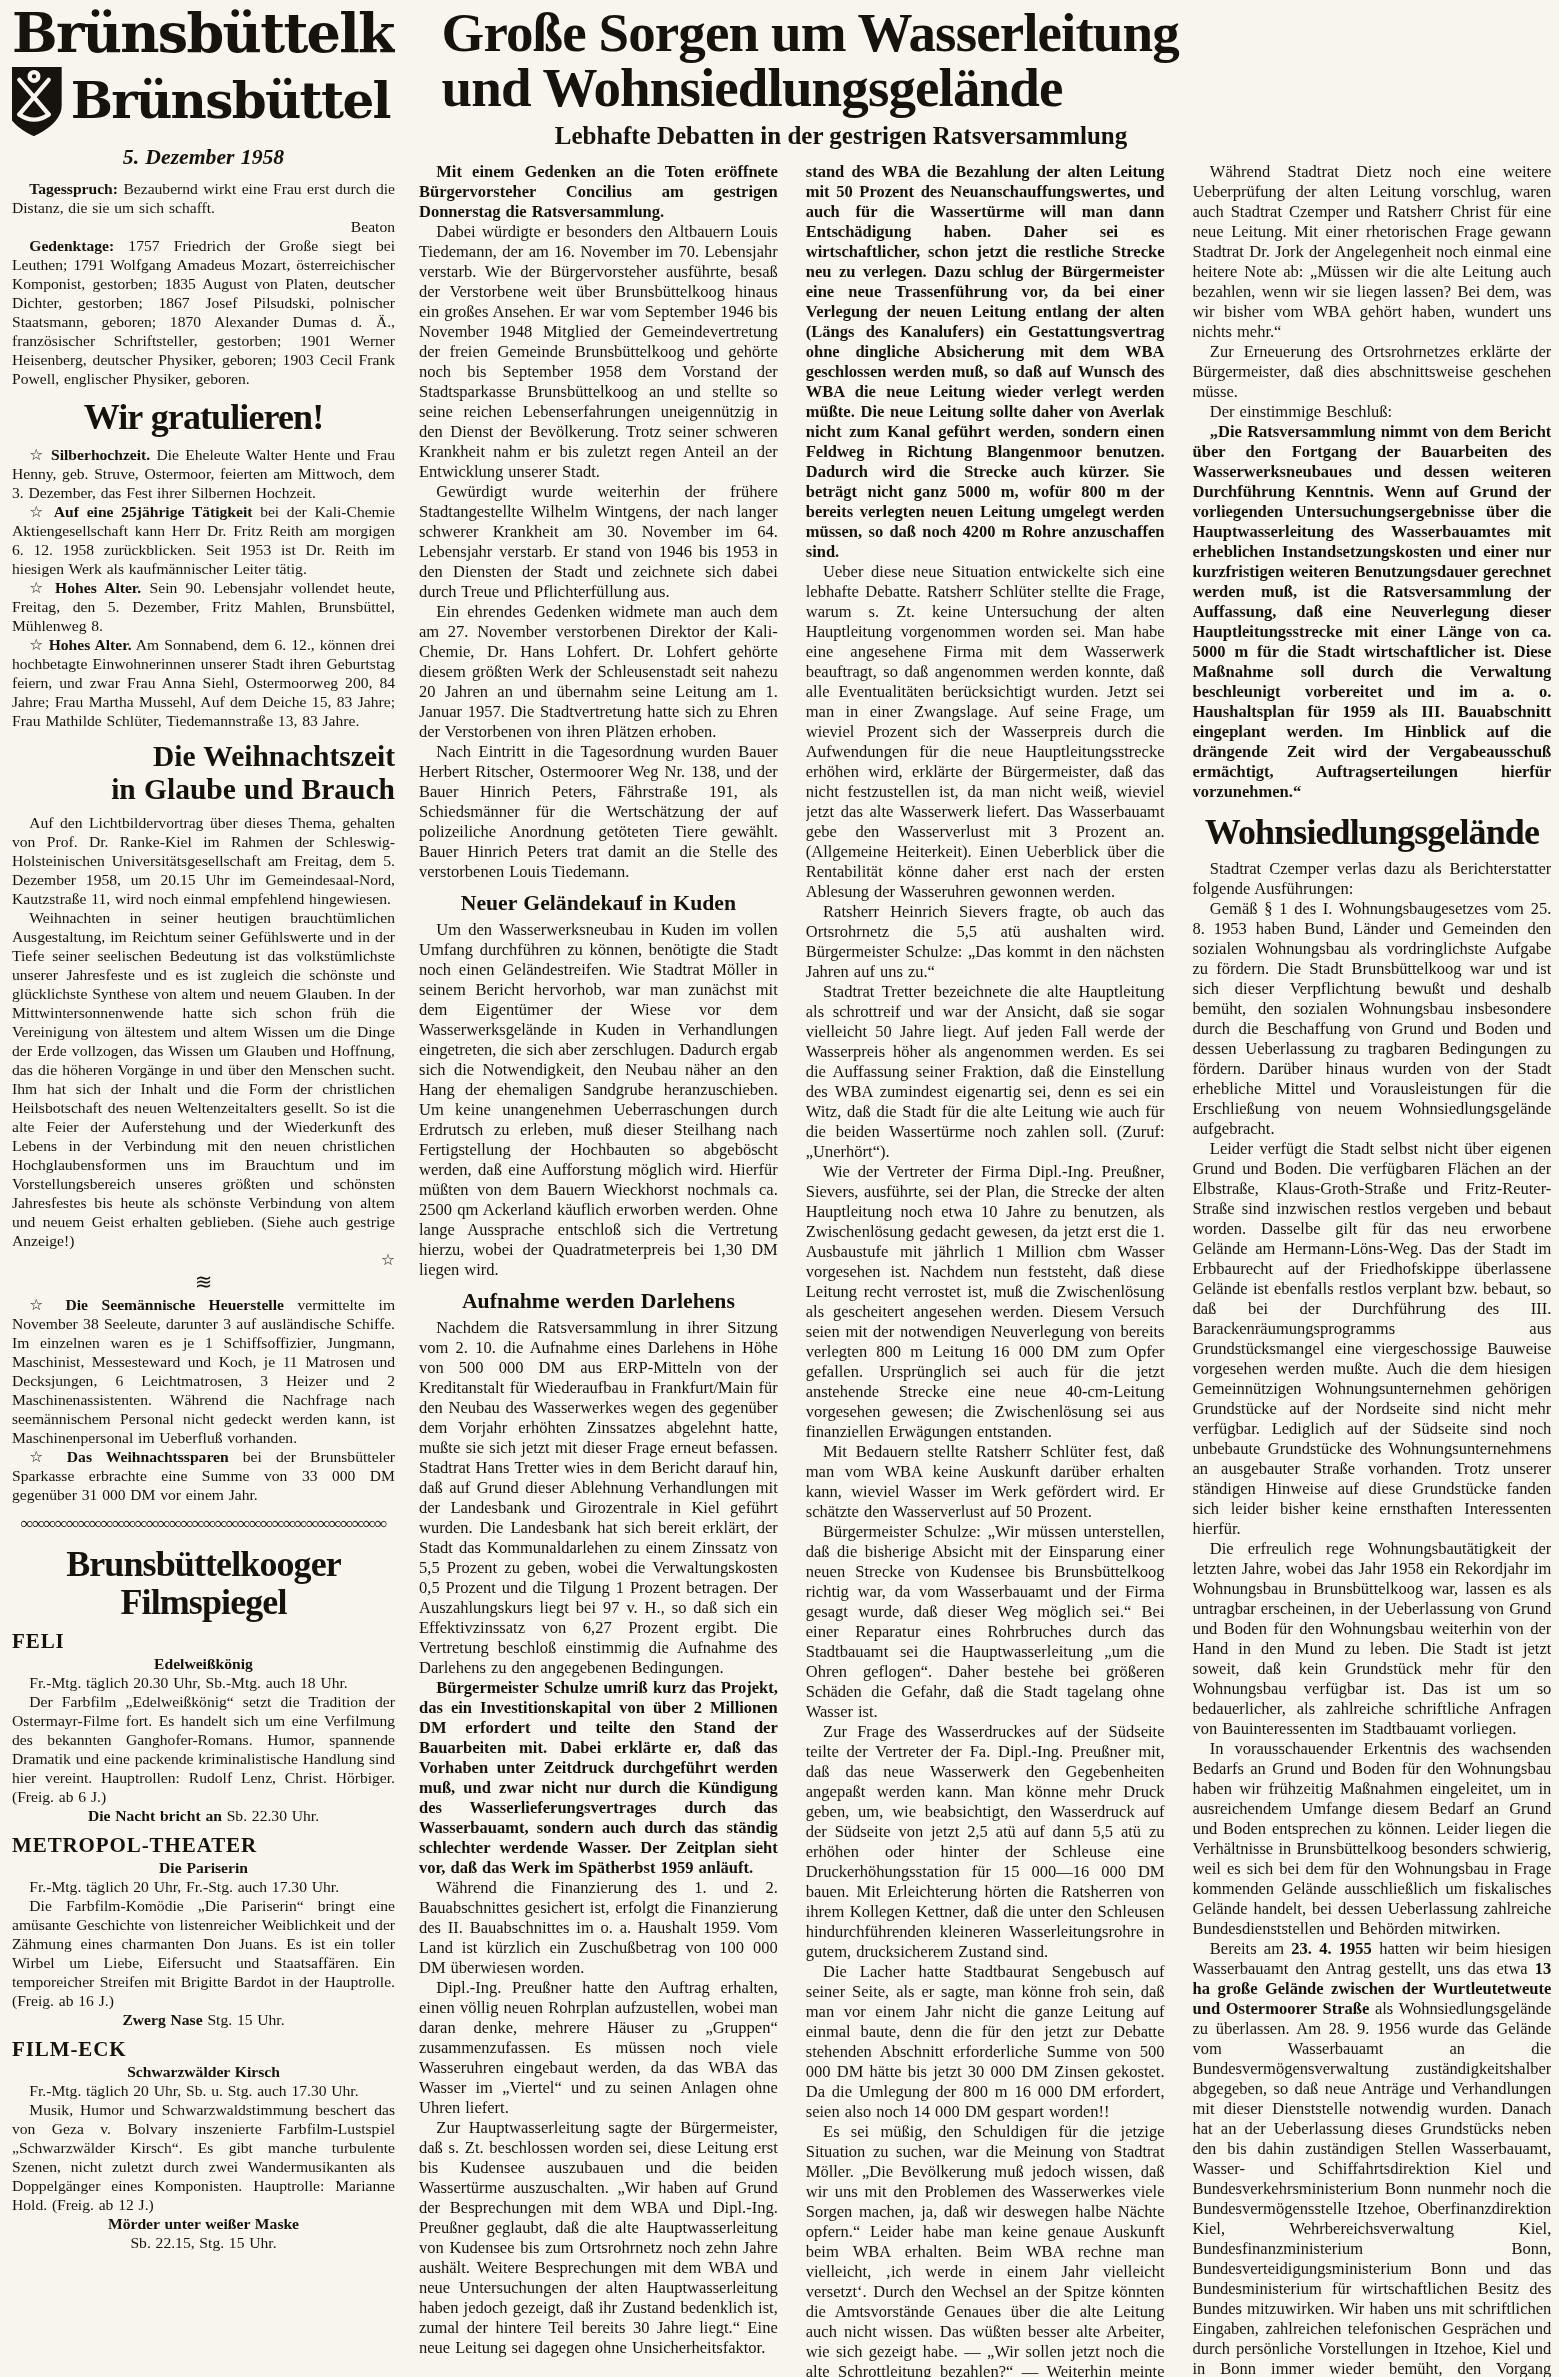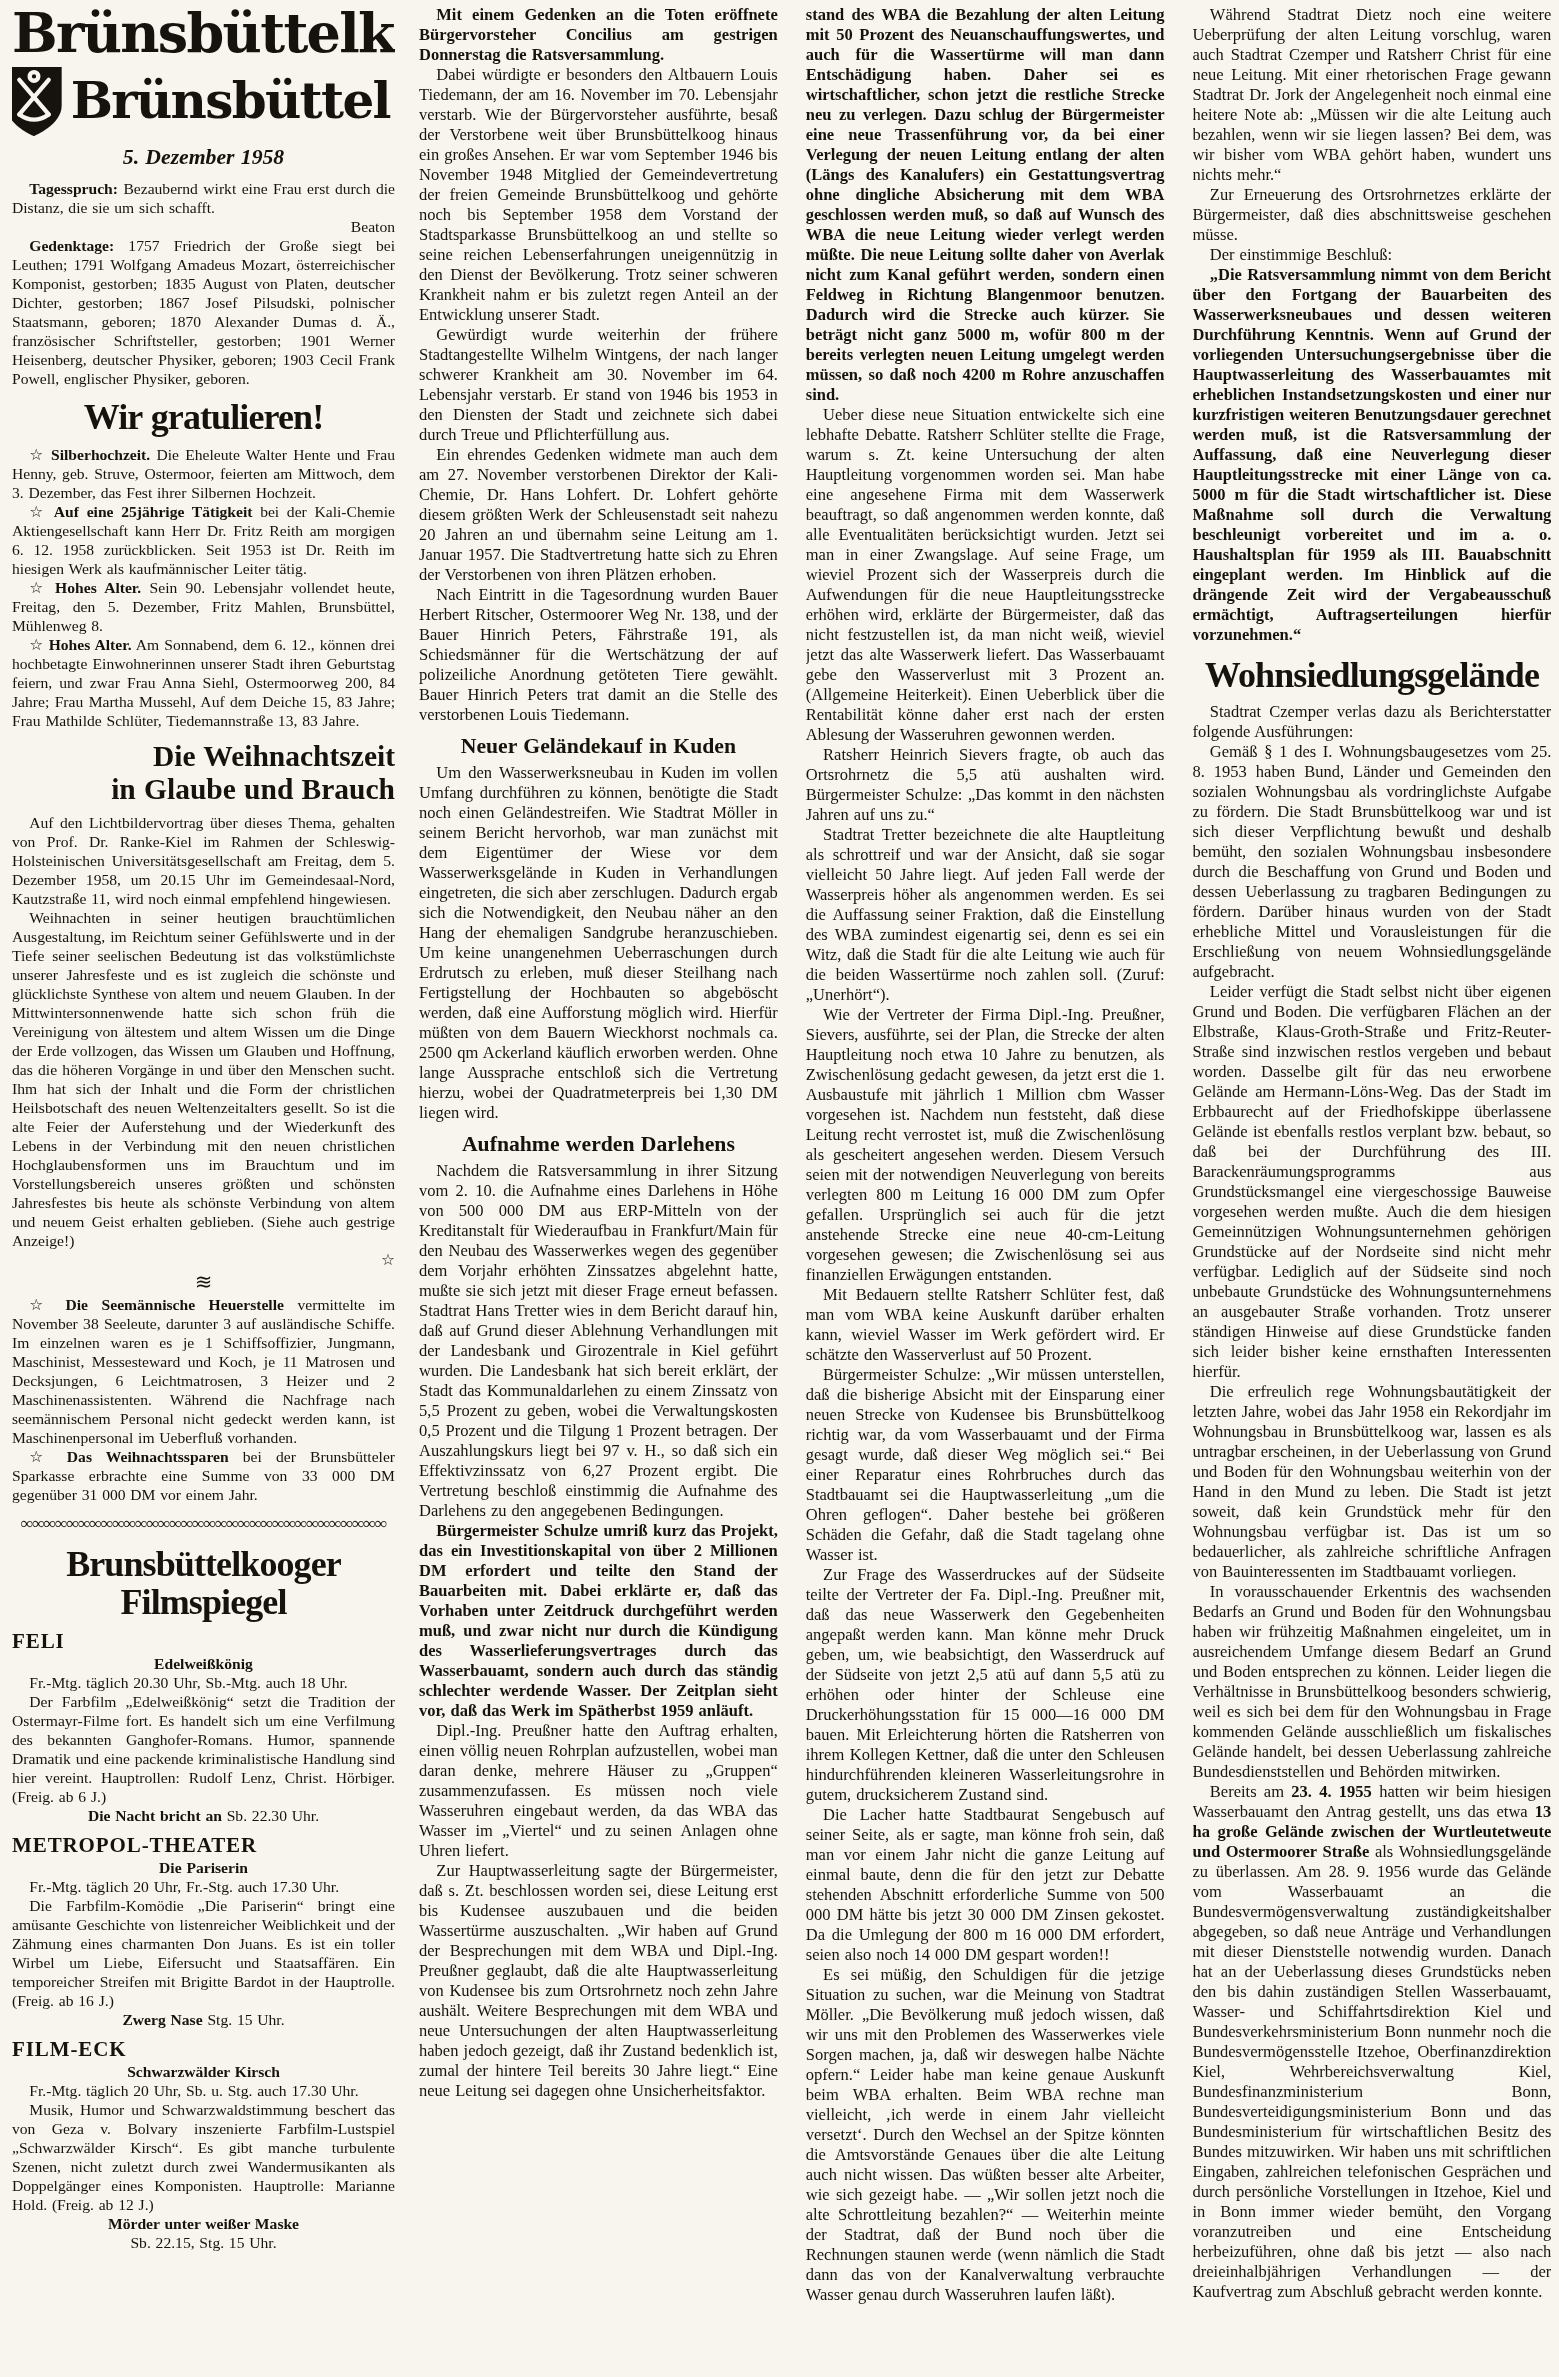--- a/index.html
+++ b/index.html
@@ -100,32 +100,38 @@
       <p class="c"><span class="b">Zwerg Nase</span><span> Stg. 15 Uhr.</span></p>
       <div class="theater"><span>FILM-ECK</span></div>
       <p class="cb"><span>Schwarzwälder Kirsch</span></p>
       <p class="p"><span>Fr.-Mtg. täglich 20 Uhr, Sb. u. Stg. auch 17.30 Uhr.</span></p>
       <p class="p"><span>Musik, Humor und Schwarzwaldstimmung beschert das von Geza v. Bolvary inszenierte Farbfilm-Lustspiel „Schwarzwälder Kirsch“. Es gibt manche turbulente Szenen, nicht zuletzt durch zwei Wandermusikanten als Doppelgänger eines Komponisten. Hauptrolle: Marianne Hold. (Freig. ab 12 J.)</span></p>
       <p class="cb"><span>Mörder unter weißer Maske</span></p>
       <p class="c"><span>Sb. 22.15, Stg. 15 Uhr.</span></p>
     </div>
 
   <div class="right">
+    <div class="headline">
+      <div class="hl-line">Große Sorgen um Wasserleitung</div>
+      <div class="hl-line">und Wohnsiedlungsgelände</div>
+      <div class="subhead">Lebhafte Debatten in der gestrigen Ratsversammlung</div>
+    </div>
     <div class="cols3">
       <div class="col">
           <p class="pb"><span>Mit einem Gedenken an die Toten eröffnete Bürgervorsteher Concilius am gestrigen Donnerstag die Ratsversammlung.</span></p>
           <p class="p"><span>Dabei würdigte er besonders den Altbauern Louis Tiedemann, der am 16. November im 70. Lebensjahr verstarb. Wie der Bürgervorsteher ausführte, besaß der Verstorbene weit über Brunsbüttelkoog hinaus ein großes Ansehen. Er war vom September 1946 bis November 1948 Mitglied der Gemeindevertretung der freien Gemeinde Brunsbüttelkoog und gehörte noch bis September 1958 dem Vorstand der Stadtsparkasse Brunsbüttelkoog an und stellte so seine reichen Lebenserfahrungen uneigennützig in den Dienst der Bevölkerung. Trotz seiner schweren Krankheit nahm er bis zuletzt regen Anteil an der Entwicklung unserer Stadt.</span></p>
           <p class="p"><span>Gewürdigt wurde weiterhin der frühere Stadtangestellte Wilhelm Wintgens, der nach langer schwerer Krankheit am 30. November im 64. Lebensjahr verstarb. Er stand von 1946 bis 1953 in den Diensten der Stadt und zeichnete sich dabei durch Treue und Pflichterfüllung aus.</span></p>
           <p class="p"><span>Ein ehrendes Gedenken widmete man auch dem am 27. November verstorbenen Direktor der Kali-Chemie, Dr. Hans Lohfert. Dr. Lohfert gehörte diesem größten Werk der Schleusenstadt seit nahezu 20 Jahren an und übernahm seine Leitung am 1. Januar 1957. Die Stadtvertretung hatte sich zu Ehren der Verstorbenen von ihren Plätzen erhoben.</span></p>
           <p class="p"><span>Nach Eintritt in die Tagesordnung wurden Bauer Herbert Ritscher, Ostermoorer Weg Nr. 138, und der Bauer Hinrich Peters, Fährstraße 191, als Schiedsmänner für die Wertschätzung der auf polizeiliche Anordnung getöteten Tiere gewählt. Bauer Hinrich Peters trat damit an die Stelle des verstorbenen Louis Tiedemann.</span></p>
           <div class="h-sm"><span>Neuer Geländekauf in Kuden</span></div>
           <p class="p"><span>Um den Wasserwerksneubau in Kuden im vollen Umfang durchführen zu können, benötigte die Stadt noch einen Geländestreifen. Wie Stadtrat Möller in seinem Bericht hervorhob, war man zunächst mit dem Eigentümer der Wiese vor dem Wasserwerksgelände in Kuden in Verhandlungen eingetreten, die sich aber zerschlugen. Dadurch ergab sich die Notwendigkeit, den Neubau näher an den Hang der ehemaligen Sandgrube heranzuschieben. Um keine unangenehmen Ueberraschungen durch Erdrutsch zu erleben, muß dieser Steilhang nach Fertigstellung der Hochbauten so abgeböscht werden, daß eine Aufforstung möglich wird. Hierfür müßten von dem Bauern Wieckhorst nochmals ca. 2500 qm Ackerland käuflich erworben werden. Ohne lange Aussprache entschloß sich die Vertretung hierzu, wobei der Quadratmeterpreis bei 1,30 DM liegen wird.</span></p>
           <div class="h-sm"><span>Aufnahme werden Darlehens</span></div>
           <p class="p"><span>Nachdem die Ratsversammlung in ihrer Sitzung vom 2. 10. die Aufnahme eines Darlehens in Höhe von 500 000 DM aus ERP-Mitteln von der Kreditanstalt für Wiederaufbau in Frankfurt/Main für den Neubau des Wasserwerkes wegen des gegenüber dem Vorjahr erhöhten Zinssatzes abgelehnt hatte, mußte sie sich jetzt mit dieser Frage erneut befassen. Stadtrat Hans Tretter wies in dem Bericht darauf hin, daß auf Grund dieser Ablehnung Verhandlungen mit der Landesbank und Girozentrale in Kiel geführt wurden. Die Landesbank hat sich bereit erklärt, der Stadt das Kommunaldarlehen zu einem Zinssatz von 5,5 Prozent zu geben, wobei die Verwaltungskosten 0,5 Prozent und die Tilgung 1 Prozent betragen. Der Auszahlungskurs liegt bei 97 v. H., so daß sich ein Effektivzinssatz von 6,27 Prozent ergibt. Die Vertretung beschloß einstimmig die Aufnahme des Darlehens zu den angegebenen Bedingungen.</span></p>
           <p class="pb"><span>Bürgermeister Schulze umriß kurz das Projekt, das ein Investitionskapital von über 2 Millionen DM erfordert und teilte den Stand der Bauarbeiten mit. Dabei erklärte er, daß das Vorhaben unter Zeitdruck durchgeführt werden muß, und zwar nicht nur durch die Kündigung des Wasserlieferungsvertrages durch das Wasserbauamt, sondern auch durch das ständig schlechter werdende Wasser. Der Zeitplan sieht vor, daß das Werk im Spätherbst 1959 anläuft.</span></p>
+          <p class="p"><span>Während die Finanzierung des 1. und 2. Bauabschnittes gesichert ist, erfolgt die Finanzierung des II. Bauabschnittes im o. a. Haushalt 1959. Vom Land ist kürzlich ein Zuschußbetrag von 100 000 DM überwiesen worden.</span></p>
           <p class="p"><span>Dipl.-Ing. Preußner hatte den Auftrag erhalten, einen völlig neuen Rohrplan aufzustellen, wobei man daran denke, mehrere Häuser zu „Gruppen“ zusammenzufassen. Es müssen noch viele Wasseruhren eingebaut werden, da das WBA das Wasser im „Viertel“ und zu seinen Anlagen ohne Uhren liefert.</span></p>
           <p class="p"><span>Zur Hauptwasserleitung sagte der Bürgermeister, daß s. Zt. beschlossen worden sei, diese Leitung erst bis Kudensee auszubauen und die beiden Wassertürme auszuschalten. „Wir haben auf Grund der Besprechungen mit dem WBA und Dipl.-Ing. Preußner geglaubt, daß die alte Hauptwasserleitung von Kudensee bis zum Ortsrohrnetz noch zehn Jahre aushält. Weitere Besprechungen mit dem WBA und neue Untersuchungen der alten Hauptwasserleitung haben jedoch gezeigt, daß ihr Zustand bedenklich ist, zumal der hintere Teil bereits 30 Jahre liegt.“ Eine neue Leitung sei dagegen ohne Unsicherheitsfaktor.</span></p>
         </div>
       <div class="col">
           <p class="pbn"><span>stand des WBA die Bezahlung der alten Leitung mit 50 Prozent des Neuanschauffungswertes, und auch für die Wassertürme will man dann Entschädigung haben. Daher sei es wirtschaftlicher, schon jetzt die restliche Strecke neu zu verlegen. Dazu schlug der Bürgermeister eine neue Trassenführung vor, da bei einer Verlegung der neuen Leitung entlang der alten (Längs des Kanalufers) ein Gestattungsvertrag ohne dingliche Absicherung mit dem WBA geschlossen werden muß, so daß auf Wunsch des WBA die neue Leitung wieder verlegt werden müßte. Die neue Leitung sollte daher von Averlak nicht zum Kanal geführt werden, sondern einen Feldweg in Richtung Blangenmoor benutzen. Dadurch wird die Strecke auch kürzer. Sie beträgt nicht ganz 5000 m, wofür 800 m der bereits verlegten neuen Leitung umgelegt werden müssen, so daß noch 4200 m Rohre anzuschaffen sind.</span></p>
           <p class="p"><span>Ueber diese neue Situation entwickelte sich eine lebhafte Debatte. Ratsherr Schlüter stellte die Frage, warum s. Zt. keine Untersuchung der alten Hauptleitung vorgenommen worden sei. Man habe eine angesehene Firma mit dem Wasserwerk beauftragt, so daß angenommen werden konnte, daß alle Eventualitäten berücksichtigt wurden. Jetzt sei man in einer Zwangslage. Auf seine Frage, um wieviel Prozent sich der Wasserpreis durch die Aufwendungen für die neue Hauptleitungsstrecke erhöhen wird, erklärte der Bürgermeister, daß das nicht festzustellen ist, da man nicht weiß, wieviel jetzt das alte Wasserwerk liefert. Das Wasserbauamt gebe den Wasserverlust mit 3 Prozent an. (Allgemeine Heiterkeit). Einen Ueberblick über die Rentabilität könne daher erst nach der ersten Ablesung der Wasseruhren gewonnen werden.</span></p>
           <p class="p"><span>Ratsherr Heinrich Sievers fragte, ob auch das Ortsrohrnetz die 5,5 atü aushalten wird. Bürgermeister Schulze: „Das kommt in den nächsten Jahren auf uns zu.“</span></p>
           <p class="p"><span>Stadtrat Tretter bezeichnete die alte Hauptleitung als schrottreif und war der Ansicht, daß sie sogar vielleicht 50 Jahre liegt. Auf jeden Fall werde der Wasserpreis höher als angenommen werden. Es sei die Auffassung seiner Fraktion, daß die Einstellung des WBA zumindest eigenartig sei, denn es sei ein Witz, daß die Stadt für die alte Leitung wie auch für die beiden Wassertürme noch zahlen soll. (Zuruf: „Unerhört“).</span></p>
           <p class="p"><span>Wie der Vertreter der Firma Dipl.-Ing. Preußner, Sievers, ausführte, sei der Plan, die Strecke der alten Hauptleitung noch etwa 10 Jahre zu benutzen, als Zwischenlösung gedacht gewesen, da jetzt erst die 1. Ausbaustufe mit jährlich 1 Million cbm Wasser vorgesehen ist. Nachdem nun feststeht, daß diese Leitung recht verrostet ist, muß die Zwischenlösung als gescheitert angesehen werden. Diesem Versuch seien mit der notwendigen Neuverlegung von bereits verlegten 800 m Leitung 16 000 DM zum Opfer gefallen. Ursprünglich sei auch für die jetzt anstehende Strecke eine neue 40-cm-Leitung vorgesehen gewesen; die Zwischenlösung sei aus finanziellen Erwägungen entstanden.</span></p>
           <p class="p"><span>Mit Bedauern stellte Ratsherr Schlüter fest, daß man vom WBA keine Auskunft darüber erhalten kann, wieviel Wasser im Werk gefördert wird. Er schätzte den Wasserverlust auf 50 Prozent.</span></p>

